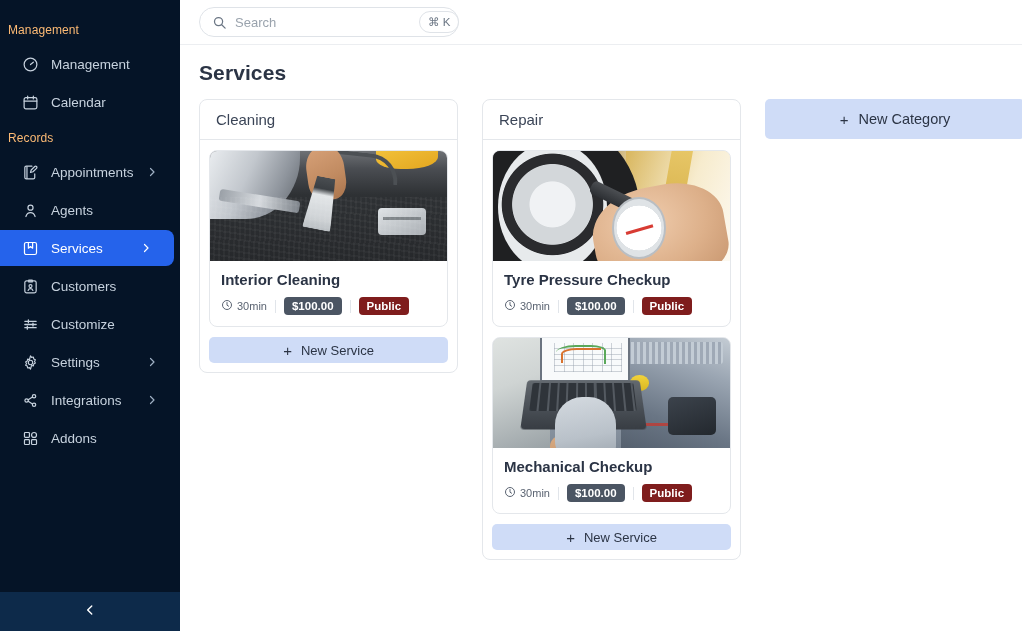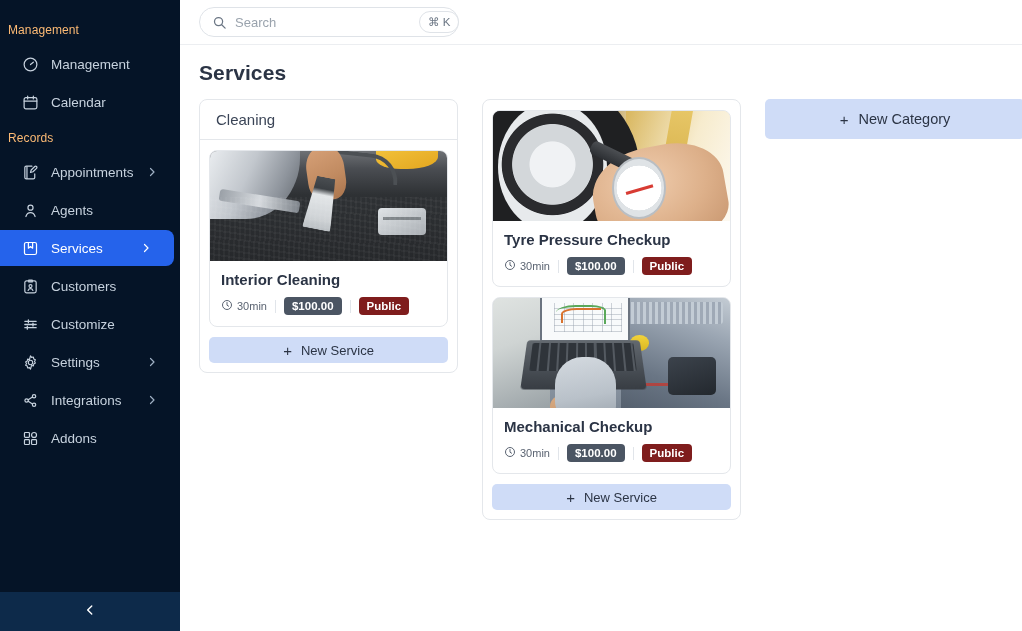--- a/index.html
+++ b/index.html
@@ -548,20 +548,21 @@
             </article>
 
             <button class="btn-soft">
               <span class="plus">+</span>
               <span>New Service</span>
             </button>
           </div>
         </section>
 
         <section class="category-card">
+          <div class="category-head">Repair</div>
           <div class="category-body">
 
             <article class="service-card">
               <div class="service-thumb">
                 <div class="ph ph-tyre">
                   <div class="bodyglow"></div>
                     <div class="stripe"></div>
                   <div class="tyre"></div>
                     <div class="rim"></div>
                   <div class="hand"></div>

